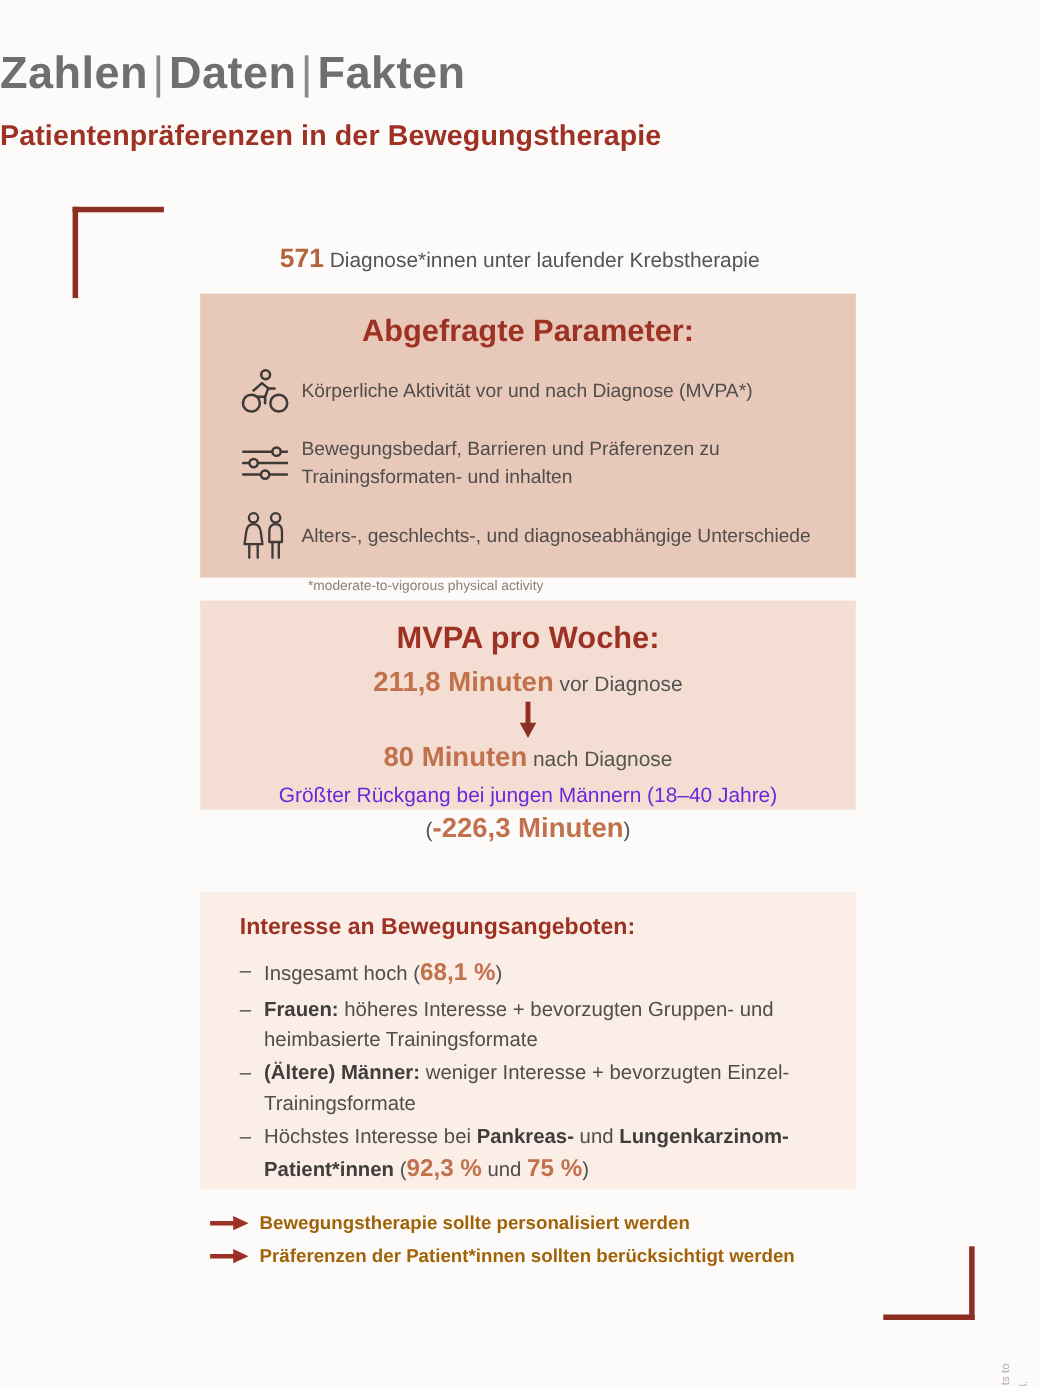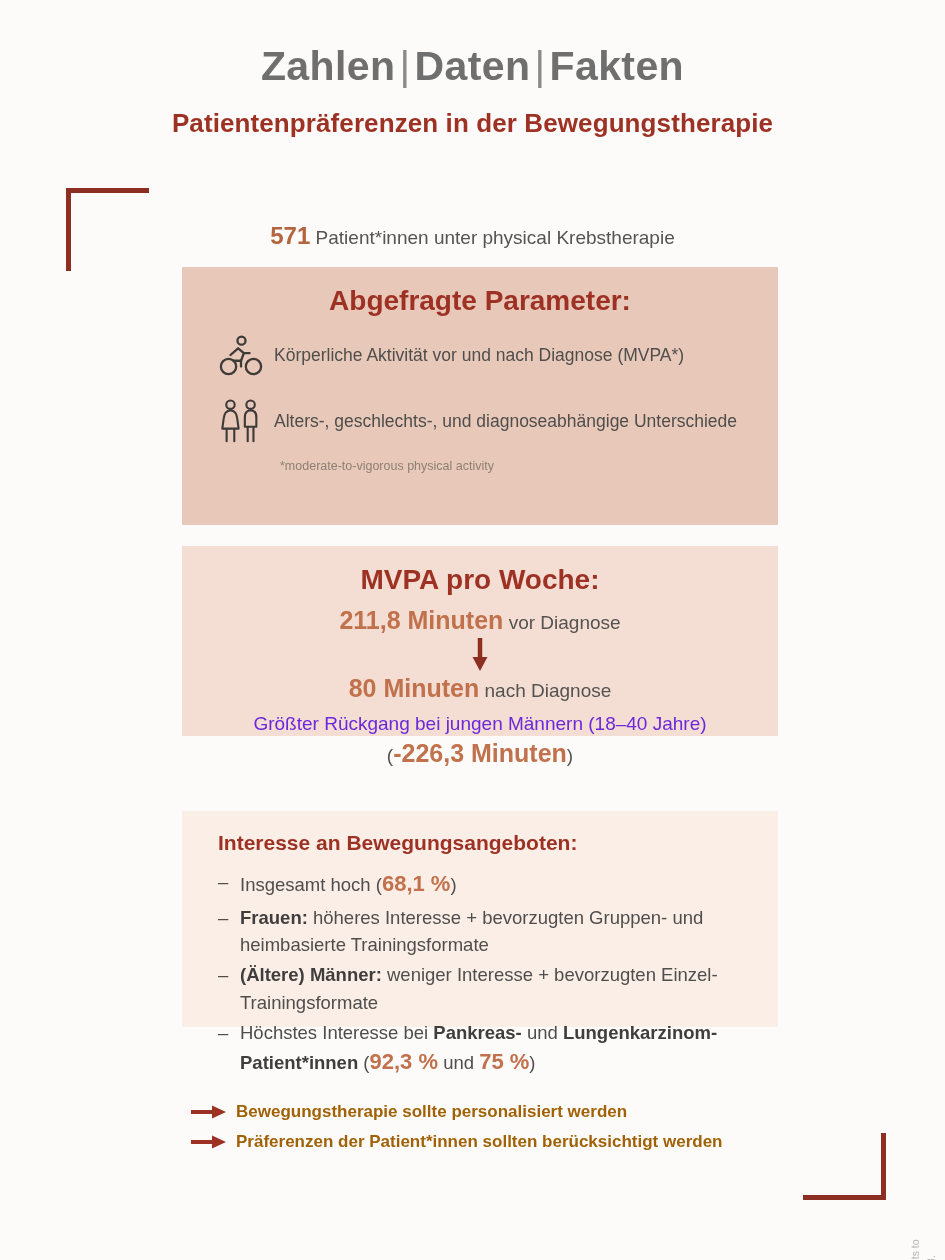--- a/index.html
+++ b/index.html
@@ -32,21 +32,20 @@
   .bracket-br {
     left: 803px;
     top: 1133px;
     width: 78px;
     height: 62px;
     border-width: 0 5px 5px 0;
   }
 
   
   .header {
-    text-align: center;
     padding-top: 46px;
   }
   .title {
     font-size: 41px;
     font-weight: bold;
     color: #6f6f6f;
     letter-spacing: 0.4px;
     line-height: 1;
   }
   .title .sep {
@@ -93,21 +92,21 @@
   }
   .panel-mvpa {
     top: 546px;
     top: 546px;
     height: 190px;
     background: #f4ded4;
     padding: 18px 22px;
   }
   .panel-interest {
     top: 811px;
-    height: 216px;
+    height: 270px;
     background: #fbeee7;
     padding: 20px 28px 14px 36px;
   }
 
   .panel-heading {
     text-align: center;
     font-size: 28px;
     font-weight: bold;
     color: #9d3123;
     margin: 0 0 10px 0;
@@ -261,40 +260,53 @@
 <div class="bracket bracket-br"></div>
 
 <div class="header">
   <div class="title">
     <span>Zahlen</span><span class="sep">|</span><span>Daten</span><span class="sep">|</span><span>Fakten</span>
   </div>
   <div class="subtitle">Patientenpräferenzen in der Bewegungstherapie</div>
 </div>
 
 <div class="intro">
-  <span class="big">571</span><span> Patient*innen unter physical Krebstherapie</span>
+  <span class="big">571</span><span> Diagnose*innen unter laufender Krebstherapie</span>
 </div>
 
 <section class="panel panel-params">
   <h2 class="panel-heading">Abgefragte Parameter:</h2>
 
   <div class="param-row">
     <div class="param-icon">
       <svg width="46" height="46" viewBox="0 0 48 48" fill="none" stroke="#3d3a38" stroke-width="2.4" stroke-linecap="round" stroke-linejoin="round">
         <circle cx="11" cy="36" r="8"></circle>
         <circle cx="37" cy="36" r="8"></circle>
         <circle cx="24.5" cy="9" r="4.2" fill="none"></circle>
         <path d="M13 24 L21 17 L27 22 L33 22"></path>
         <path d="M27 22 L24 30 L16 30"></path>
         <path d="M24 30 L24 36"></path>
       </svg>
     </div>
     <div class="param-text">Körperliche Aktivität vor und nach Diagnose (MVPA*)</div>
   </div>
 
+  <div class="param-row">
+    <div class="param-icon">
+      <svg width="46" height="36" viewBox="0 0 48 38" fill="none" stroke="#3d3a38" stroke-width="2.4" stroke-linecap="round">
+        <line x1="3" y1="8" x2="45" y2="8"></line>
+        <line x1="3" y1="19" x2="45" y2="19"></line>
+        <line x1="3" y1="30" x2="45" y2="30"></line>
+        <circle cx="35" cy="8" r="4" fill="#e8c8b9"></circle>
+        <circle cx="13" cy="19" r="4" fill="#e8c8b9"></circle>
+        <circle cx="24" cy="30" r="4" fill="#e8c8b9"></circle>
+      </svg>
+    </div>
+    <div class="param-text">Bewegungsbedarf, Barrieren und Präferenzen zu Trainingsformaten- und inhalten</div>
+  </div>
 
   <div class="param-row">
     <div class="param-icon">
       <svg width="46" height="48" viewBox="0 0 48 50" fill="none" stroke="#3d3a38" stroke-width="2.2" stroke-linecap="round" stroke-linejoin="round">
         <circle cx="13" cy="8" r="4.4"></circle>
         <path d="M13 14 C8.5 14 6.5 17 6 22 L4.5 33 L9 33 L9 46 M13 14 C17.5 14 19.5 17 20 22 L21.5 33 L17 33 L17 46 M9 33 L17 33"></path>
         <circle cx="34" cy="8" r="4.4"></circle>
         <path d="M34 14 C29.5 14 28 16.5 28 21 L28 31 L31 31 L31 46 M34 14 C38.5 14 40 16.5 40 21 L40 31 L37 31 L37 46 M31 31 L37 31"></path>
       </svg>
     </div>

